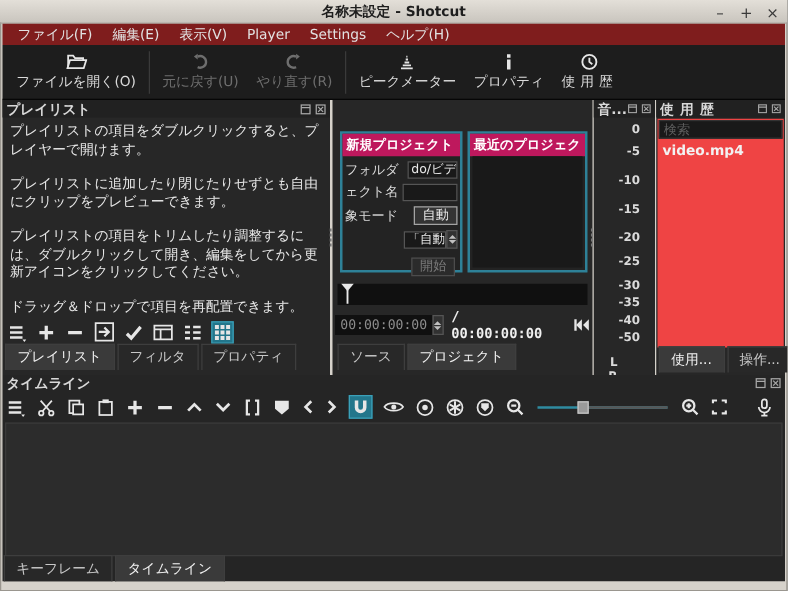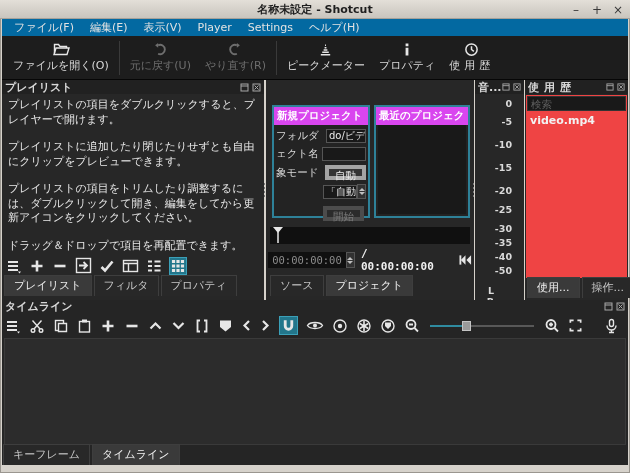--- a/index.html
+++ b/index.html
@@ -11,21 +11,21 @@
 
   
   .titlebar { left:0; top:0; width:630px; height:19px;
     background:linear-gradient(#e3dfd8,#c9c5be); border-bottom:1px solid #a5a19a;
     display:flex; align-items:center; justify-content:center; }
   .titlebar .title { font-size:11px; font-weight:bold; color:#1e1e1e; }
   .winbtns { position:absolute; right:6px; top:0; height:19px; display:flex; align-items:center; gap:9px; }
   .winbtn { font-size:12px; color:#3a3a3a; width:12px; text-align:center; cursor:default; line-height:12px; }
 
   
-  .menubar { left:2px; top:19px; width:626px; height:17px; background:#0369a1;
+  .menubar { left:2px; top:19px; width:626px; height:17px; background:#7f1d1d;
     display:flex; align-items:center; padding-left:4px; }
   .menuitem { font-size:11px; color:#e2e2e2; padding:0 8px; line-height:17px; }
 
   
   .toolbar { left:2px; top:36px; width:626px; height:44px; background:#1d1d1d;
     border-bottom:1px solid #060606; display:flex; align-items:center; padding:0 4px; }
   .tbtn { display:flex; flex-direction:column; align-items:center; padding:2px 7px; }
   .tbtn .lbl { font-size:11px; color:#dadada; margin-top:1px; white-space:nowrap; }
   .tbtn.disabled .lbl { color:#6e6e6e; }
   .tbtn.disabled svg { stroke:#6e6e6e; }
@@ -51,30 +51,30 @@
   .selbox { background:#23768b; border:1px solid #3ba0b8; padding:1px; display:flex; }
 
   .tabsrow { display:flex; align-items:flex-end; gap:2px; height:20px; }
   .tab { font-size:11px; color:#c8c8c8; background:#282828; border:1px solid #3e3e3e;
     border-bottom:none; padding:2px 9px 3px 9px; white-space:nowrap; }
   .tab.active { background:#3a3a3a; color:#f2f2f2; }
 
   
   .player-area { left:266px; top:80px; width:208px; height:220px; background:#272727; }
   .projbox { border:2px solid #2e8198; background:#232323; }
-  .projhead { background:#d946ef; color:#fff; font-weight:bold; font-size:10.5px;
+  .projhead { background:#be185d; color:#fff; font-weight:bold; font-size:10.5px;
     padding:2px 3px; white-space:nowrap; overflow:hidden; }
   .np { left:6px; top:25px; width:98px; height:113px; }
   .rp { left:108px; top:25px; width:96px; height:113px; }
   .rp .projlist { position:absolute; left:2px; right:2px; top:18px; bottom:2px; background:#191919; }
   .nprow { display:flex; align-items:center; margin:4px 2px 0 2px; }
   .nprow .flabel { font-size:10.5px; color:#dcdcdc; white-space:nowrap; overflow:hidden; flex:1; }
   .npinput { background:#191919; border:1px solid #555; color:#e8e8e8; font-size:10px;
     height:14px; line-height:12px; padding:0 2px; overflow:hidden; white-space:nowrap; }
-  .npbtn { background:#343434; border:4px solid #a3a3a3; color:#ededed; font-size:10.5px;
+  .npbtn { background:#343434; border:1px solid #a3a3a3; color:#ededed; font-size:10.5px;
     text-align:center; padding:0 6px; height:15px; line-height:13px; }
   .npbtn.disabled { color:#7a7a7a; border-color:#4c4c4c; background:#2b2b2b; }
   .spin { width:9px; height:15px; background:#323232; border:1px solid #555; display:flex;
     flex-direction:column; align-items:center; justify-content:center; gap:1px; }
   .spin i { width:0; height:0; border-left:3px solid transparent; border-right:3px solid transparent; display:block; }
   .spin .up { border-bottom:3px solid #c0c0c0; } .spin .dn { border-top:3px solid #c0c0c0; }
 
   .seekbar { left:4px; top:147px; width:200px; height:17px; background:#101010; }
   .seekmark { position:absolute; left:2px; top:-1px; }
   .tcrow { left:2px; top:172px; width:204px; height:16px; display:flex; align-items:center; }

